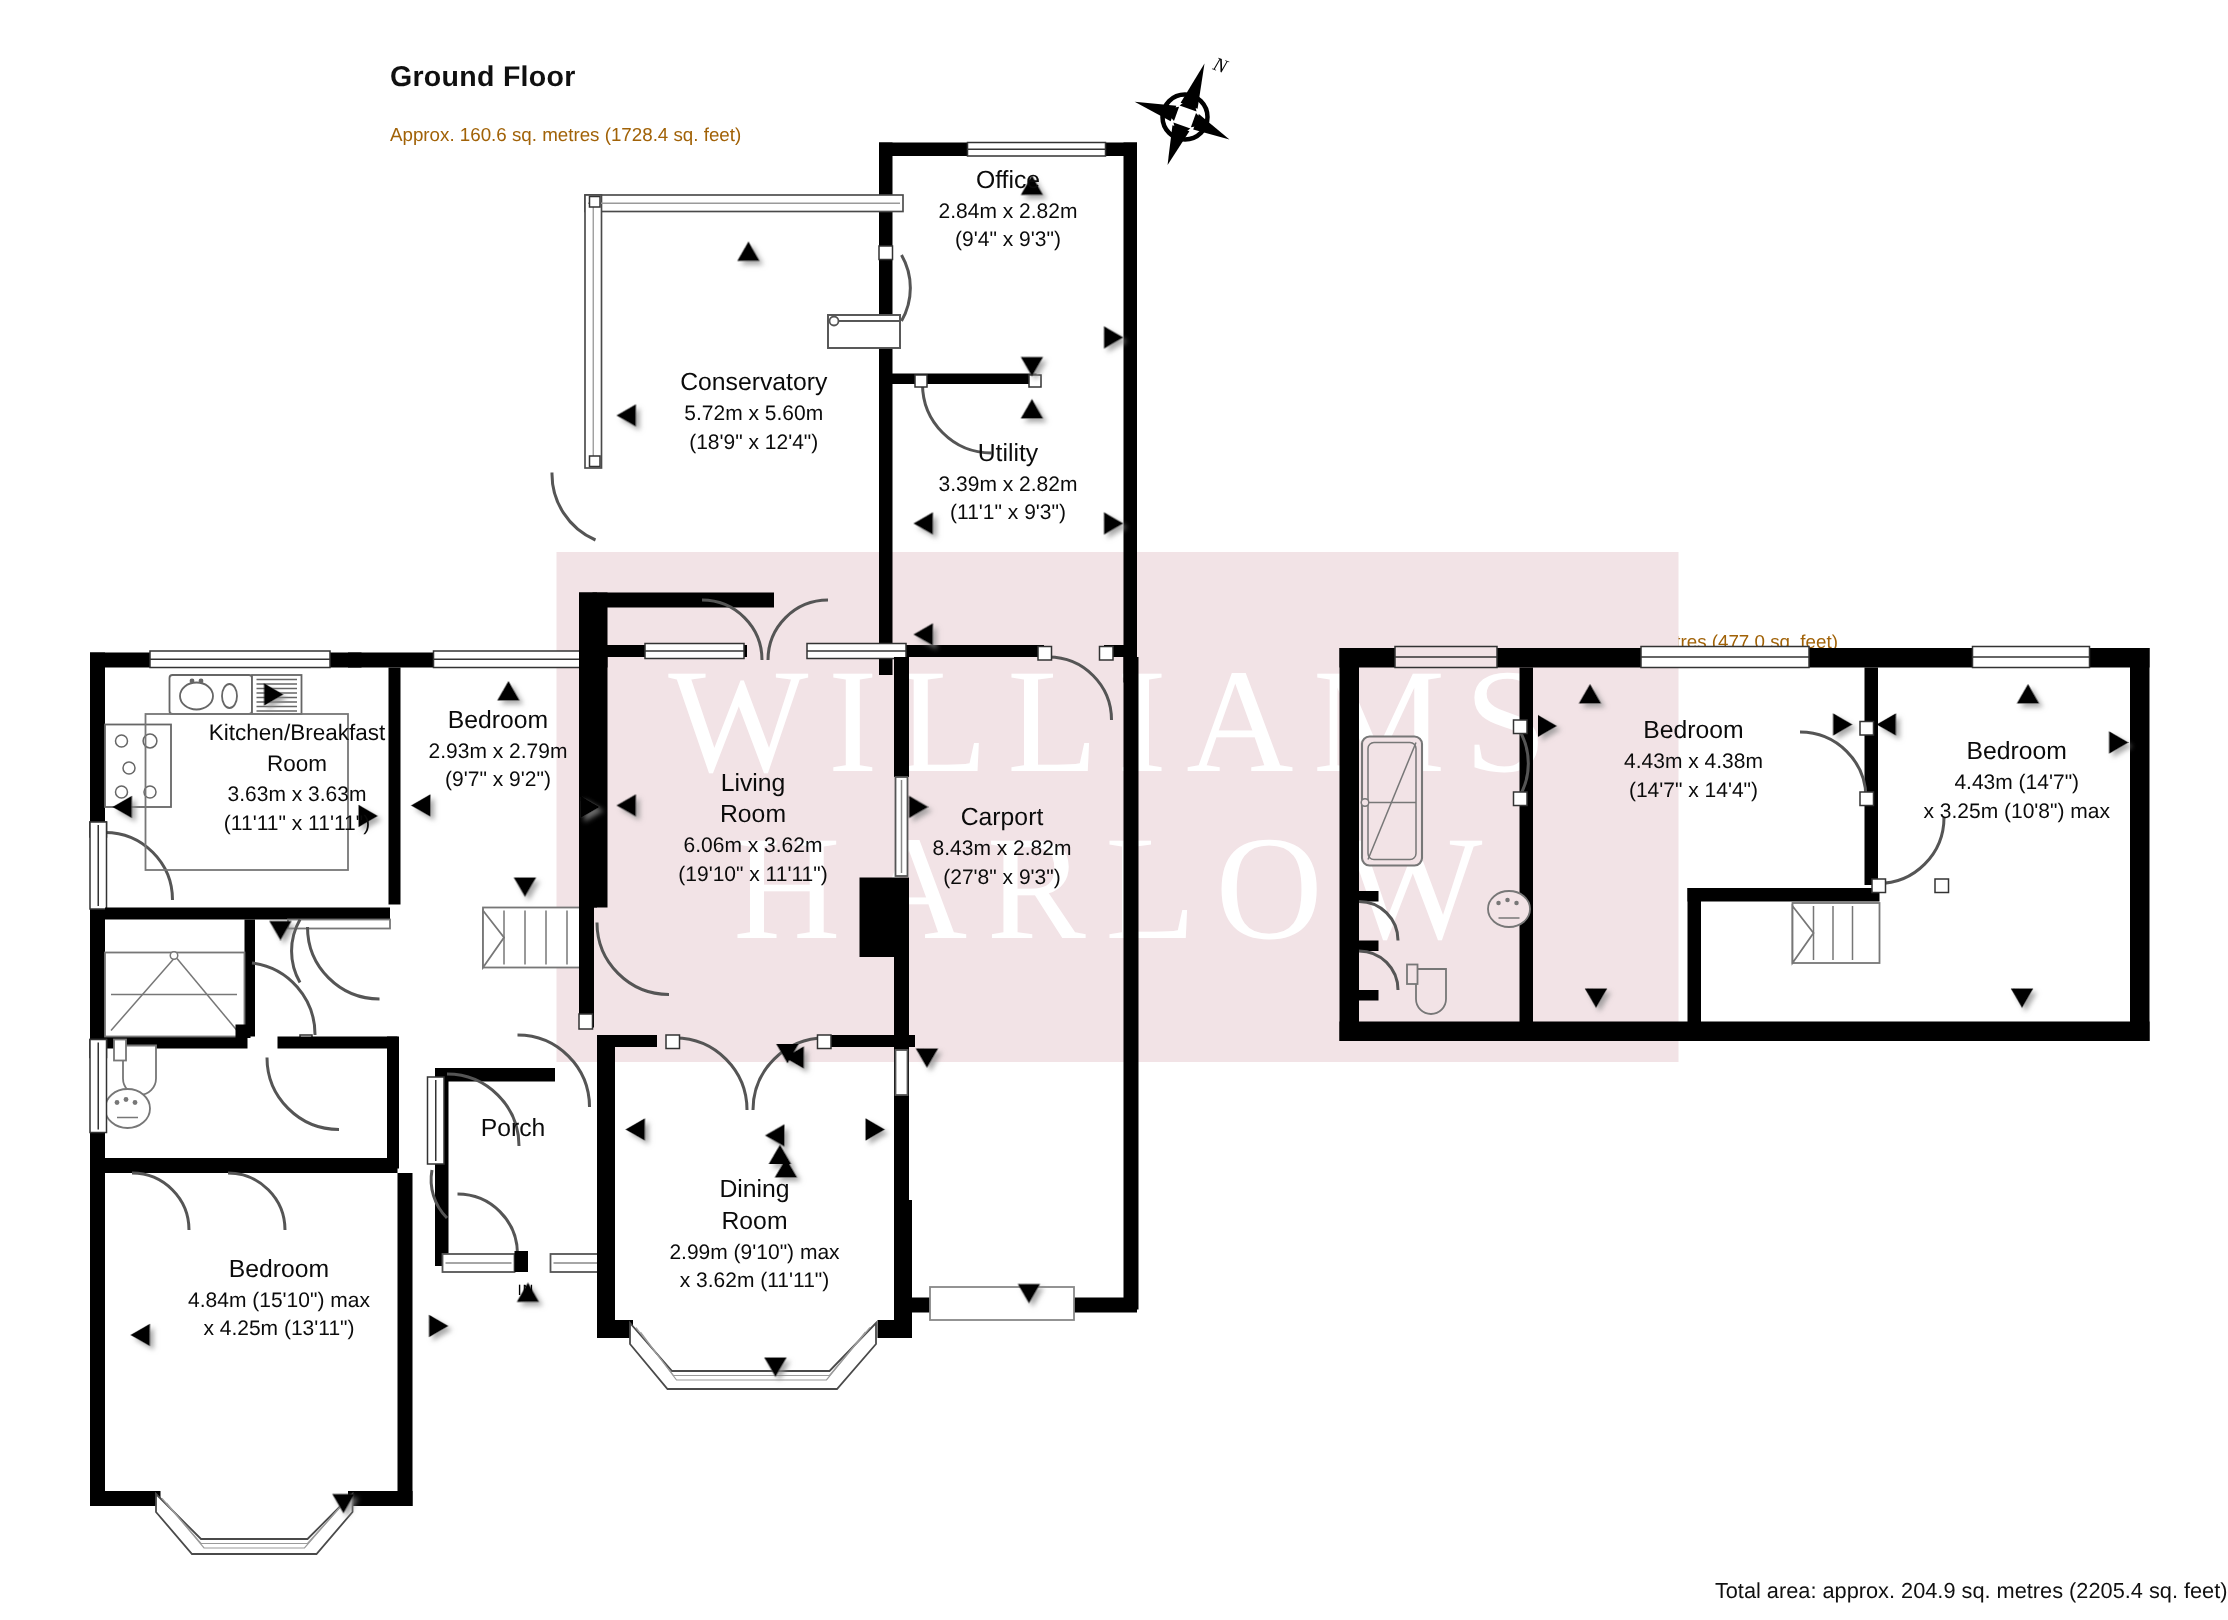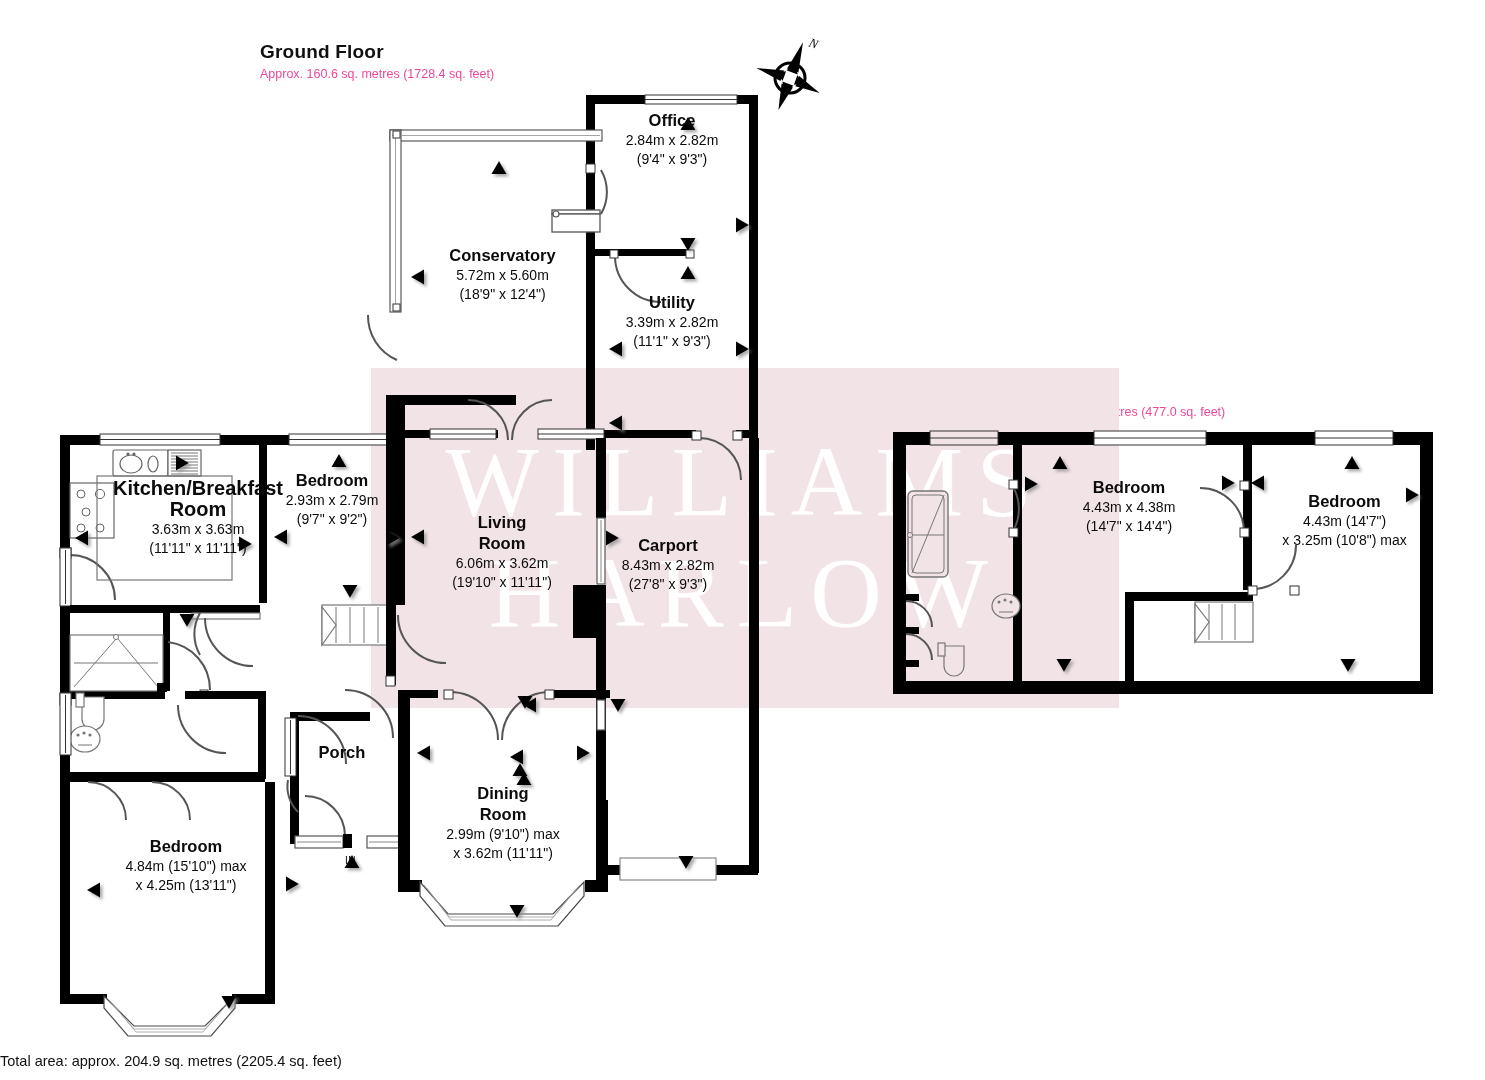--- a/index.html
+++ b/index.html
@@ -16,25 +16,25 @@
     overflow: hidden;
   }
 
   
   .floor-head { position: absolute; }
   .floor-head .t {
     font-size: 19px; font-weight: bold; color: #101010;
     letter-spacing: .2px; line-height: 24px;
   }
   .floor-head .s {
-    font-size: 12.5px; color: #ec4899; line-height: 18px; margin-top: 1px;
+    font-size: 12.5px; color: #a16207; line-height: 18px; margin-top: 17px;
   }
   #total-area {
     position: absolute; left: 0; right: 0; top: 1053px;
-    text-align: left; font-size: 14.5px; color: #101010;
+    text-align: right; font-size: 14.5px; color: #101010;
   }
 
   
   #wm-band {
     position: absolute;
     left: 371px; top: 368px; width: 748px; height: 340px;
     background: #f2e3e6;
     z-index: 1;
   }
   #wm-text {
@@ -51,23 +51,23 @@
   
   .plan { position: absolute; left: 0; top: 0; width: 1485px; height: 1080px; }
   #plan-under { z-index: 0; }   
   #plan-over  { z-index: 3; }   
 
   
   .rlabel {
     position: absolute; z-index: 4; text-align: center;
     color: #0b0b0b; line-height: 19px; white-space: nowrap;
   }
-  .rlabel .n { font-size: 16.5px; font-weight: bold; line-height: 21px; }
+  .rlabel .n { font-size: 16.5px; font-weight: normal; line-height: 21px; }
   .rlabel .d { font-size: 14px; line-height: 19px; }
-  .rlabel.sm .n { font-size: 20px; text-align: center; }
+  .rlabel.sm .n { font-size: 15px; text-align: center; }
   .in-label {
     position: absolute; z-index: 4;
     font-size: 10px; font-weight: normal; color: #000;
     letter-spacing: .5px;
   }
 </style>
 </head>
 <body>
 
 <div id="page">

